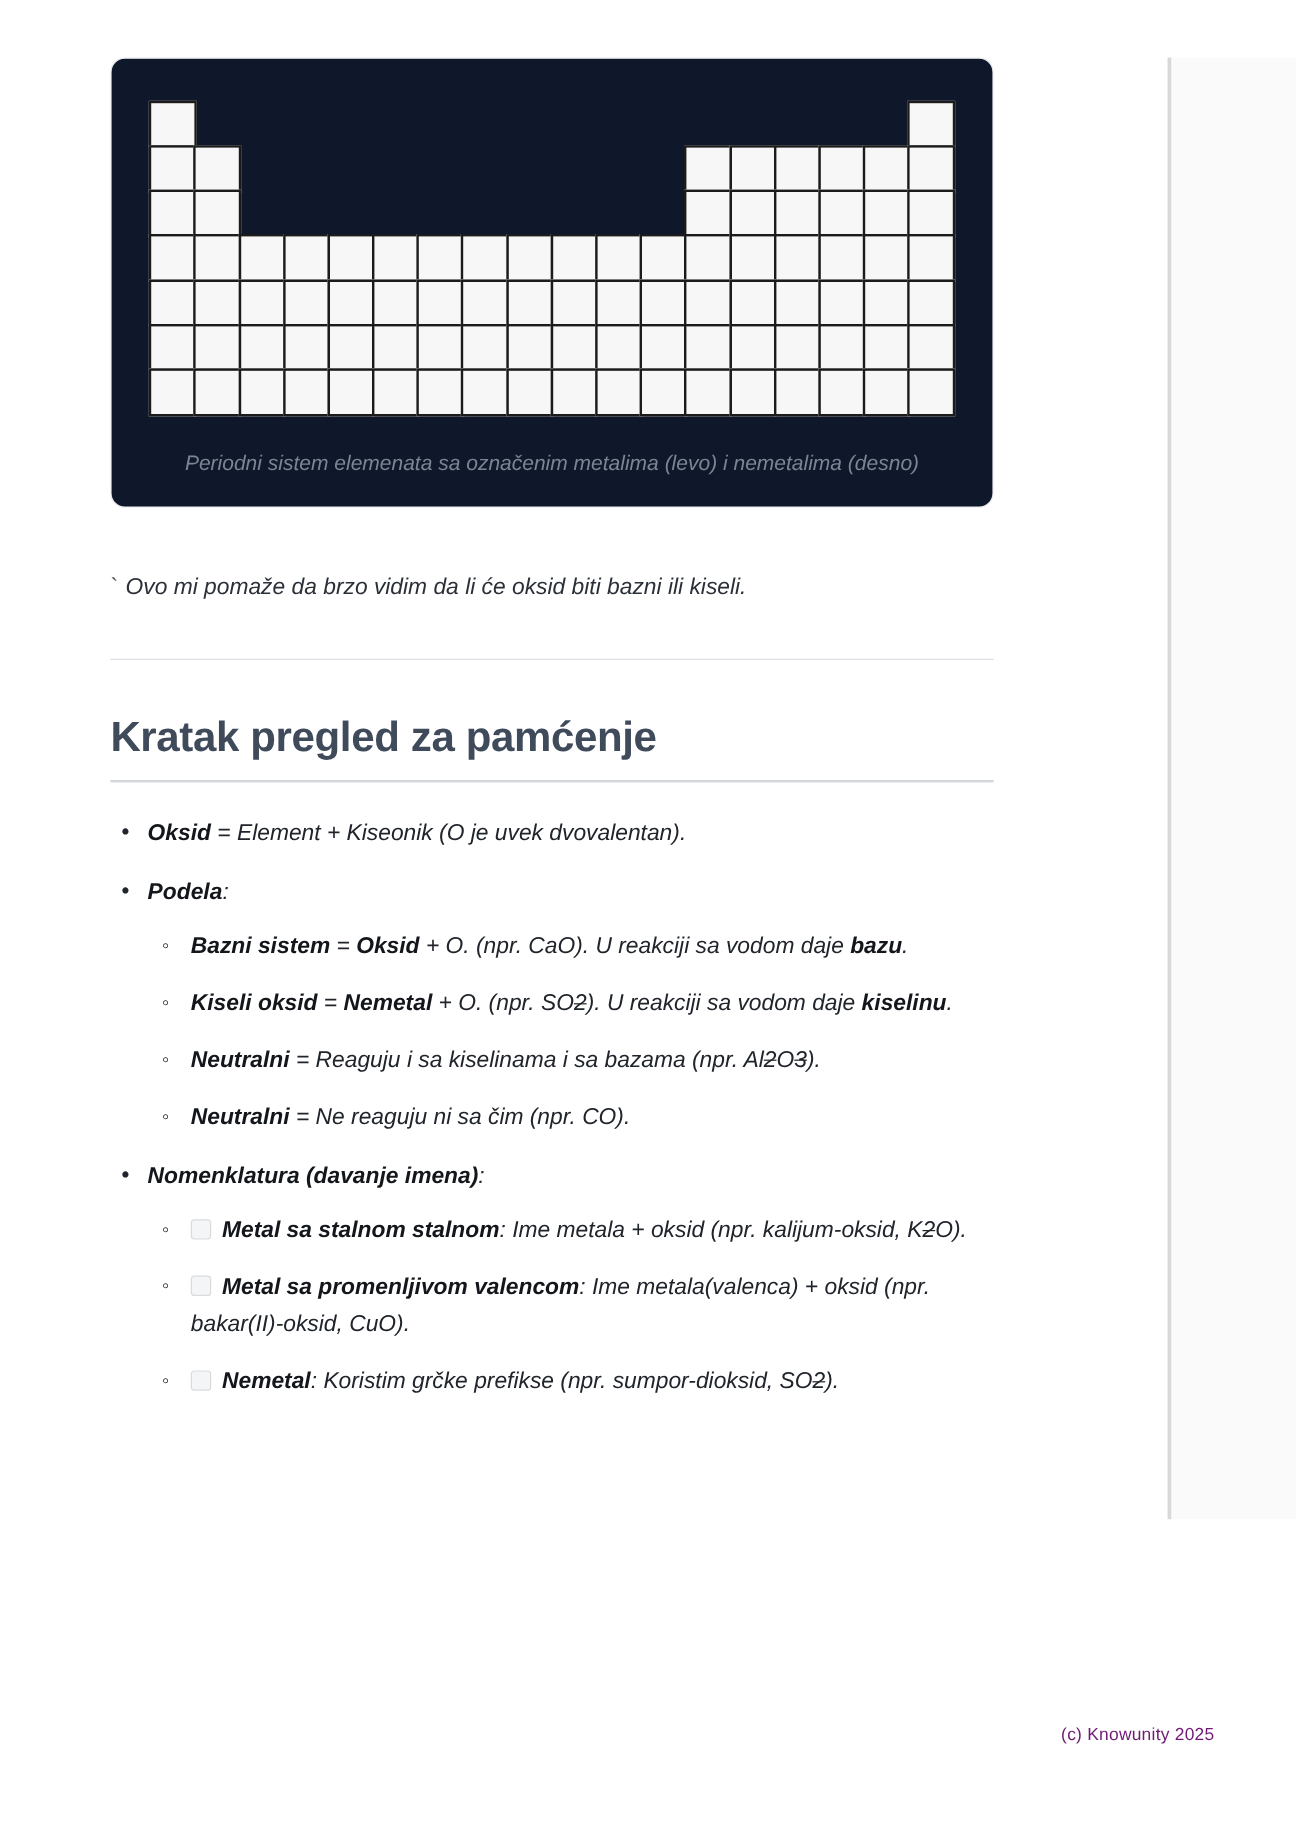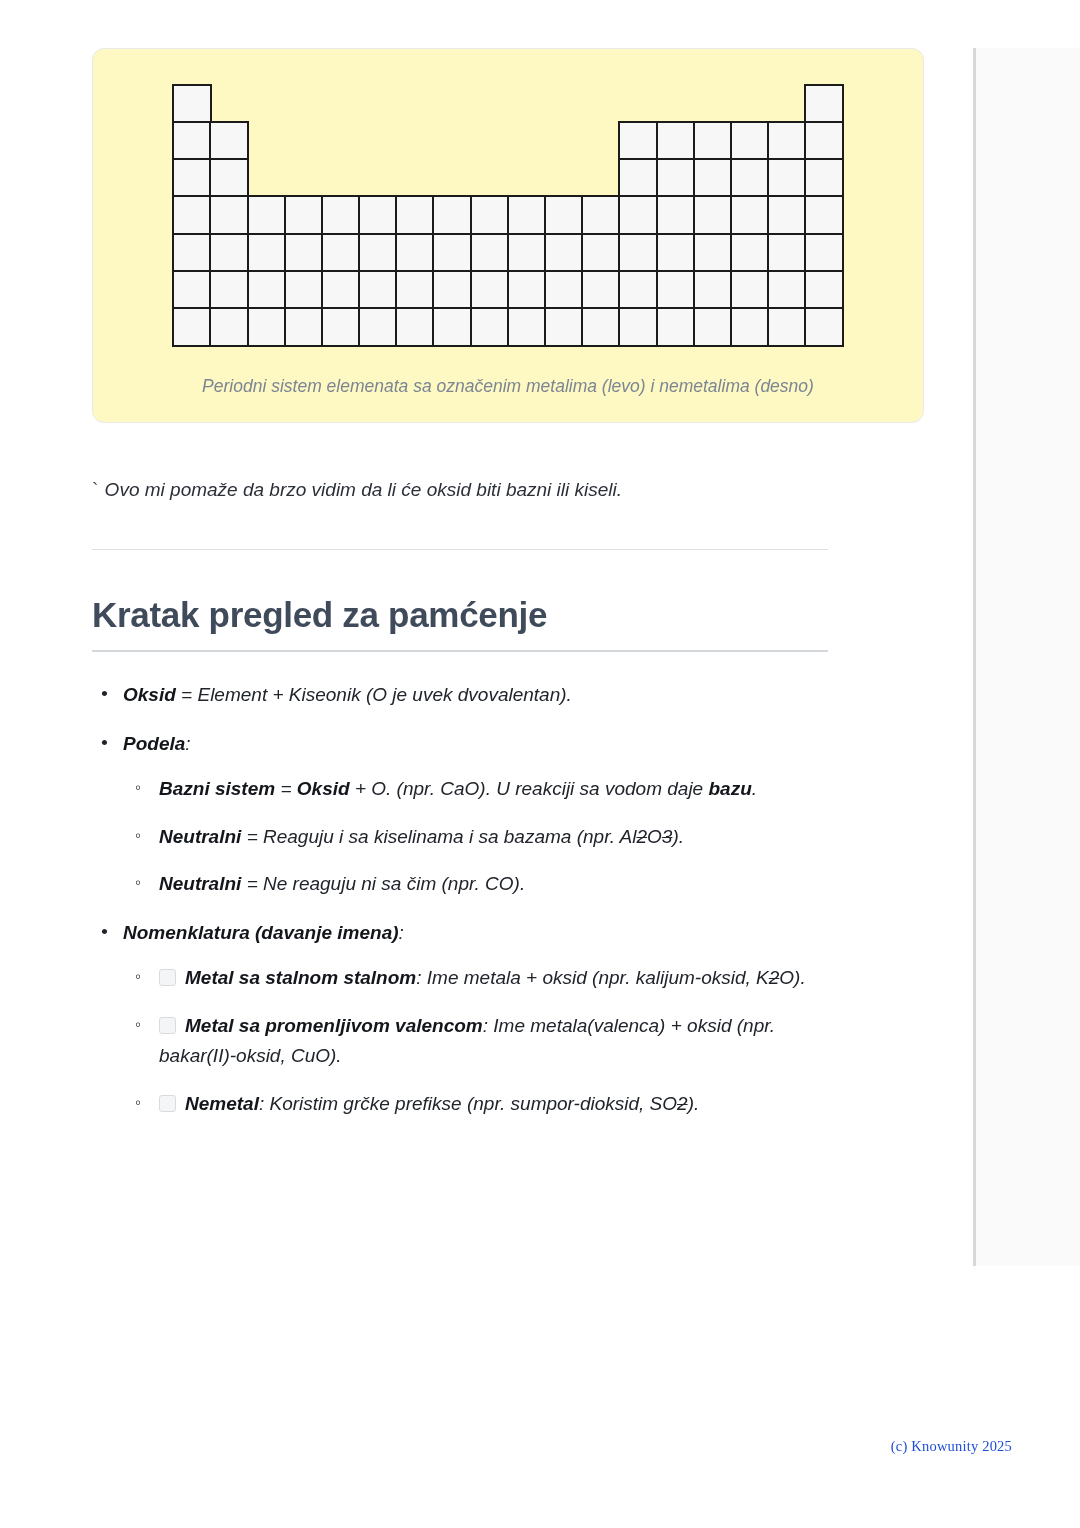--- a/index.html
+++ b/index.html
@@ -34,24 +34,24 @@
     left: 92px;
     top: 0;
     width: 736px;
   }
 
   
   .figure-card {
     margin-top: 48px;
     border: 1px solid #e8eaec;
     border-radius: 12px;
-    background: #fef9c3;
+    background: #0f172a;
     padding: 14px 14px 20px 14px;
     box-sizing: border-box;
-    width: 832px;
+    width: 736px;
   }
   .ptable-wrap {
     display: flex;
     justify-content: center;
     padding-top: 22px;
   }
   .ptable {
     display: grid;
     grid-template-columns: repeat(18, 37.2px);
     grid-auto-rows: 37.2px;
@@ -182,23 +182,22 @@
     vertical-align: -2px;
     margin-right: 9px;
   }
 
   
   .footer {
     position: absolute;
     right: 68px;
     top: 1438px;
     font-size: 14.5px;
-    color: #1d4ed8;
+    color: #701a75;
     letter-spacing: 0.2px;
-    font-family: Liberation Serif, serif;
   }
 </style>
 </head>
 <body>
 
 <div class="right-panel"></div>
 
 <div class="content">
 
   <div class="figure-card">
@@ -352,20 +351,23 @@
     </li>
 
     <li class="l1">
       <b>Podela</b><span>:</span>
 
       <ul class="lvl2">
         <li class="l2">
           <b>Bazni sistem</b><span> = </span><b>Oksid</b><span> + O. (npr. CaO). U reakciji sa vodom daje </span><b>bazu</b><span>.</span>
         </li>
 
+        <li class="l2">
+          <b>Kiseli oksid</b><span> = </span><b>Nemetal</b><span> + O. (npr. SO</span><span class="sub-strike">2</span><span>). U reakciji sa vodom daje </span><b>kiselinu</b><span>.</span>
+        </li>
 
         <li class="l2">
           <b>Neutralni</b><span> = Reaguju i sa kiselinama i sa bazama (npr. Al</span><span class="sub-strike">2</span><span>O</span><span class="sub-strike">3</span><span>).</span>
         </li>
 
         <li class="l2">
           <b>Neutralni</b><span> = Ne reaguju ni sa čim (npr. CO).</span>
         </li>
       </ul>
     </li>

